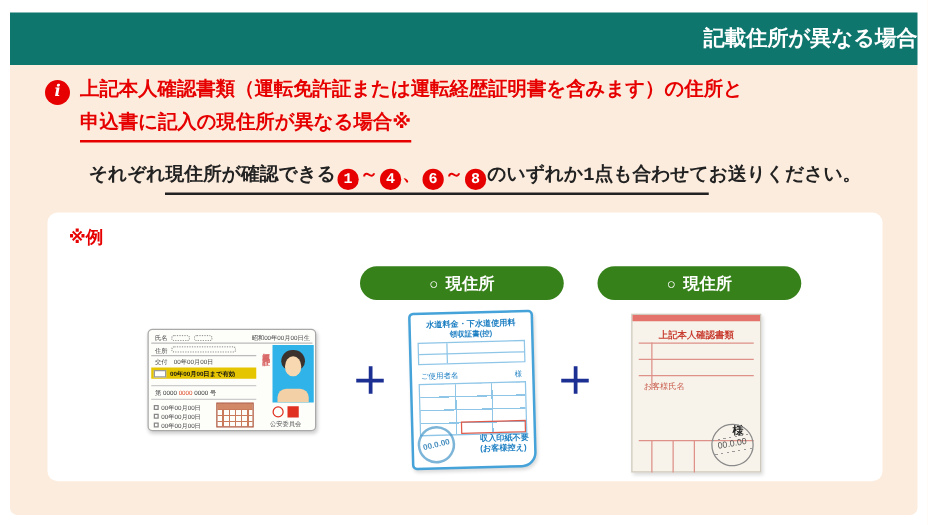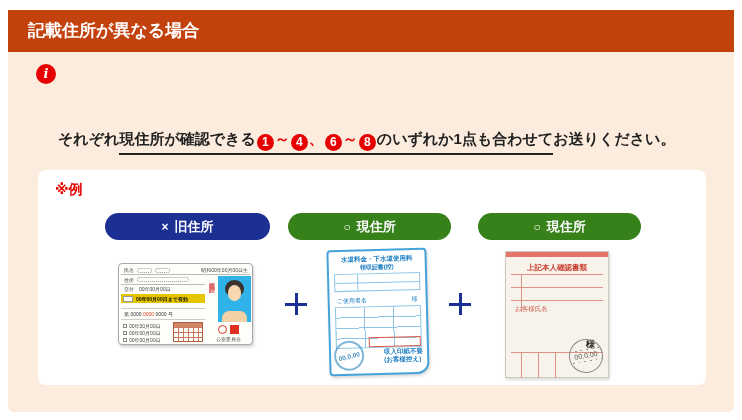--- a/index.html
+++ b/index.html
@@ -1,38 +1,38 @@
 <!DOCTYPE html>
 <html><head>
 <meta charset="utf-8">
 <style>
   * { margin:0; padding:0; box-sizing:border-box; }
   body { background:#fff; font-family:"Liberation Sans","DejaVu Sans",sans-serif; }
   .page { position:relative; width:742px; height:420px; background:#fff; overflow:hidden; }
 
   
   .hdr { position:absolute; left:8px; top:10px; width:726px; height:42px;
-         background:#c2410c; color:#fff; font-weight:bold; font-size:17px;
-         line-height:42px; padding-left:20px; }
+         background:#0f766e; color:#fff; font-weight:bold; font-size:17px;
+         line-height:42px; padding-left:20px;text-align:right; }
 
   
   .panel { position:absolute; left:8px; top:52px; width:726px; height:360px;
            background:#fcecdd; border-radius:0 0 6px 6px; }
 
   
   .info-ic { position:absolute; left:28px; top:12px; width:20px; height:20px;
              border-radius:50%; background:#e60000; color:#fff; text-align:center;
              line-height:20px; font-size:13px; font-weight:bold; font-style:italic;
              font-family:"DejaVu Serif",serif; }
   .notice { position:absolute; left:56px; top:7px; color:#e60000; font-weight:bold;
             font-size:15.5px; line-height:26px; }
   .ul2 { display:inline-block; border-bottom:2px solid #e60000; padding-bottom:1px; }
 
   
-  .instr { position:absolute; left:50px; top:78px; color:#222; font-weight:bold; font-size:15px; }
+  .instr { position:absolute; left:63px; top:78px; color:#222; font-weight:bold; font-size:15px;font-family:Liberation Mono, monospace; }
   .ul { display:inline-block; border-bottom:2px solid #222; padding-bottom:2px; }
   .redc { color:#e60000; }
   .cnum { display:inline-block; width:17px; height:17px; border-radius:50%;
           background:#e60000; color:#fff; text-align:center; line-height:17px;
           font-size:12px; font-weight:bold; margin:0 1px; vertical-align:-2px; }
 
   
   .exbox { position:absolute; left:30px; top:118px; width:668px; height:215px;
            background:#fff; border-radius:8px; }
   .exlabel { position:absolute; left:17px; top:11px; color:#e60000; font-weight:bold; font-size:14px; }
@@ -129,31 +129,32 @@
 <div class="page">
 
   <div class="hdr">
     <span>記載住所が異なる場合</span>
   </div>
 
   <div class="panel">
 
     <div class="info-ic">i</div>
 
+    <div class="notice">
+      <span>上記本人確認書類（運転免許証または運転経歴証明書を含みます）の住所と</span><br>
+      <span class="ul2">申込書に記入の現住所が異なる場合※</span>
+    </div>
 
     <div class="instr">
       <span>それぞれ</span><span class="ul"><span>現住所が確認できる</span><span class="cnum">1</span><span class="redc">～</span><span class="cnum">4</span><span class="redc">、</span><span class="cnum">6</span><span class="redc">～</span><span class="cnum">8</span><span>のいずれか1点も合わせて</span></span><span>お送りください。</span>
     </div>
 
     <div class="exbox">
       <div class="exlabel">※例</div>
 
-      <div class="pill pill-old">
-        <span class="mk">×</span><span>旧住所</span>
-      </div>
       <div class="pill pill-cur1">
         <span class="mk">○</span><span>現住所</span>
       </div>
       <div class="pill pill-cur2">
         <span class="mk">○</span><span>現住所</span>
       </div>
 
       <div class="lic">
         <span class="f5" style="left:5px; top:3px;">氏名</span>
         <span class="dotb" style="left:18px; top:3.5px; width:15px; height:5px;"></span>

